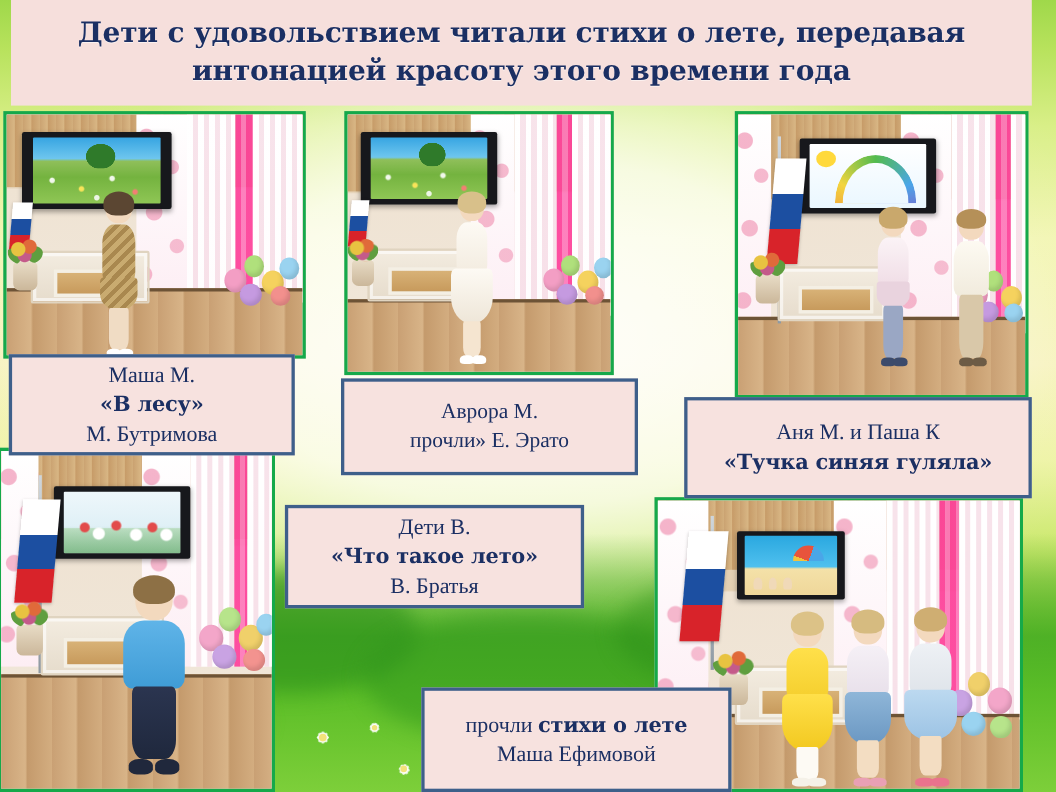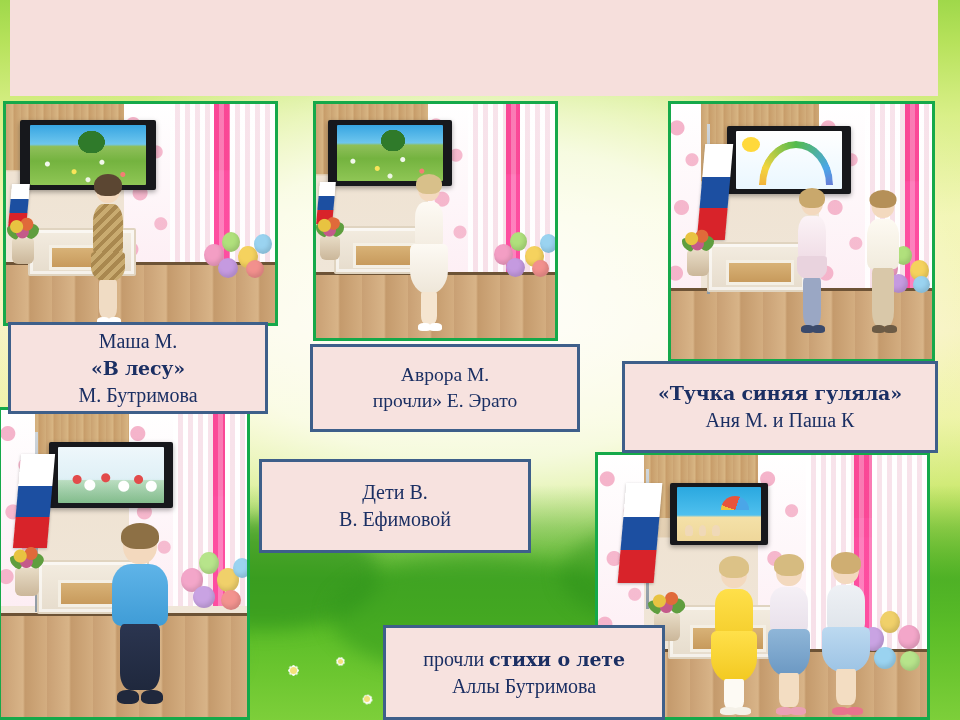--- a/index.html
+++ b/index.html
@@ -374,20 +374,24 @@
   </div>
   <div class="daisy" style="left:500px;top:700px;width:26px;height:16px;">
     <i style="transform:rotate(25deg) scale(0.8)"></i>
       <i style="transform:rotate(70deg) scale(0.8)"></i>
     <i style="transform:rotate(115deg) scale(0.8)"></i>
       <i style="transform:rotate(160deg) scale(0.8)"></i>
       <b style="width:5px;height:5px;margin:-2.5px 0 0 -2.5px"></b>
   </div>
 
   <div class="title-band"></div>
+  <div class="title-text">
+    <span>Дети с удовольствием читали стихи о лете, передавая</span>
+    <span>интонацией красоту этого времени года</span>
+  </div>
 
   <div class="photo" style="left:3px;top:101px;width:275px;height:225px;">
     <div class="scene">
       <div class="wall"></div>
       <div class="plank"></div>
       <div class="curtain-rose" style="left:118px;width:46px;"></div>
       <div class="curtain-l" style="left:164px;width:44px;"></div>
       <div class="curtain-pink" style="left:208px;width:16px;"></div>
       <div class="curtain-l" style="left:224px;width:46px;"></div>
       <div class="floor"></div>
@@ -618,27 +622,28 @@
     <span class="ln b">«В лесу»</span>
     <span class="ln">М. Бутримова</span>
   </div>
 
   <div class="caption" style="left:310px;top:344px;width:270px;height:88px;font-size:19.5px;line-height:26px;">
     <span class="ln">Аврора М.</span>
     <span class="ln">прочли» Е.  Эрато</span>
   </div>
 
   <div class="caption" style="left:622px;top:361px;width:316px;height:92px;">
+    <span class="ln">Аня М. и Паша К</span>
     <span class="ln b">«Тучка синяя гуляла»</span>
-    <span class="ln">Аня М. и Паша К</span>
   </div>
 
   <div class="caption" style="left:259px;top:459px;width:272px;height:94px;">
     <span class="ln">Дети В.</span>
-    <span class="ln">В. Ефимовой</span>
+    <span class="ln b">«Что такое лето»</span>
+    <span class="ln">В. Братья</span>
   </div>
 
   <div class="caption" style="left:383px;top:625px;width:282px;height:95px;">
     <span class="ln"><span>прочли </span><span class="b">стихи о лете</span></span>
-    <span class="ln">Аллы Бутримова</span>
+    <span class="ln">Маша Ефимовой</span>
   </div>
 
 </div>
 
 </body></html>

